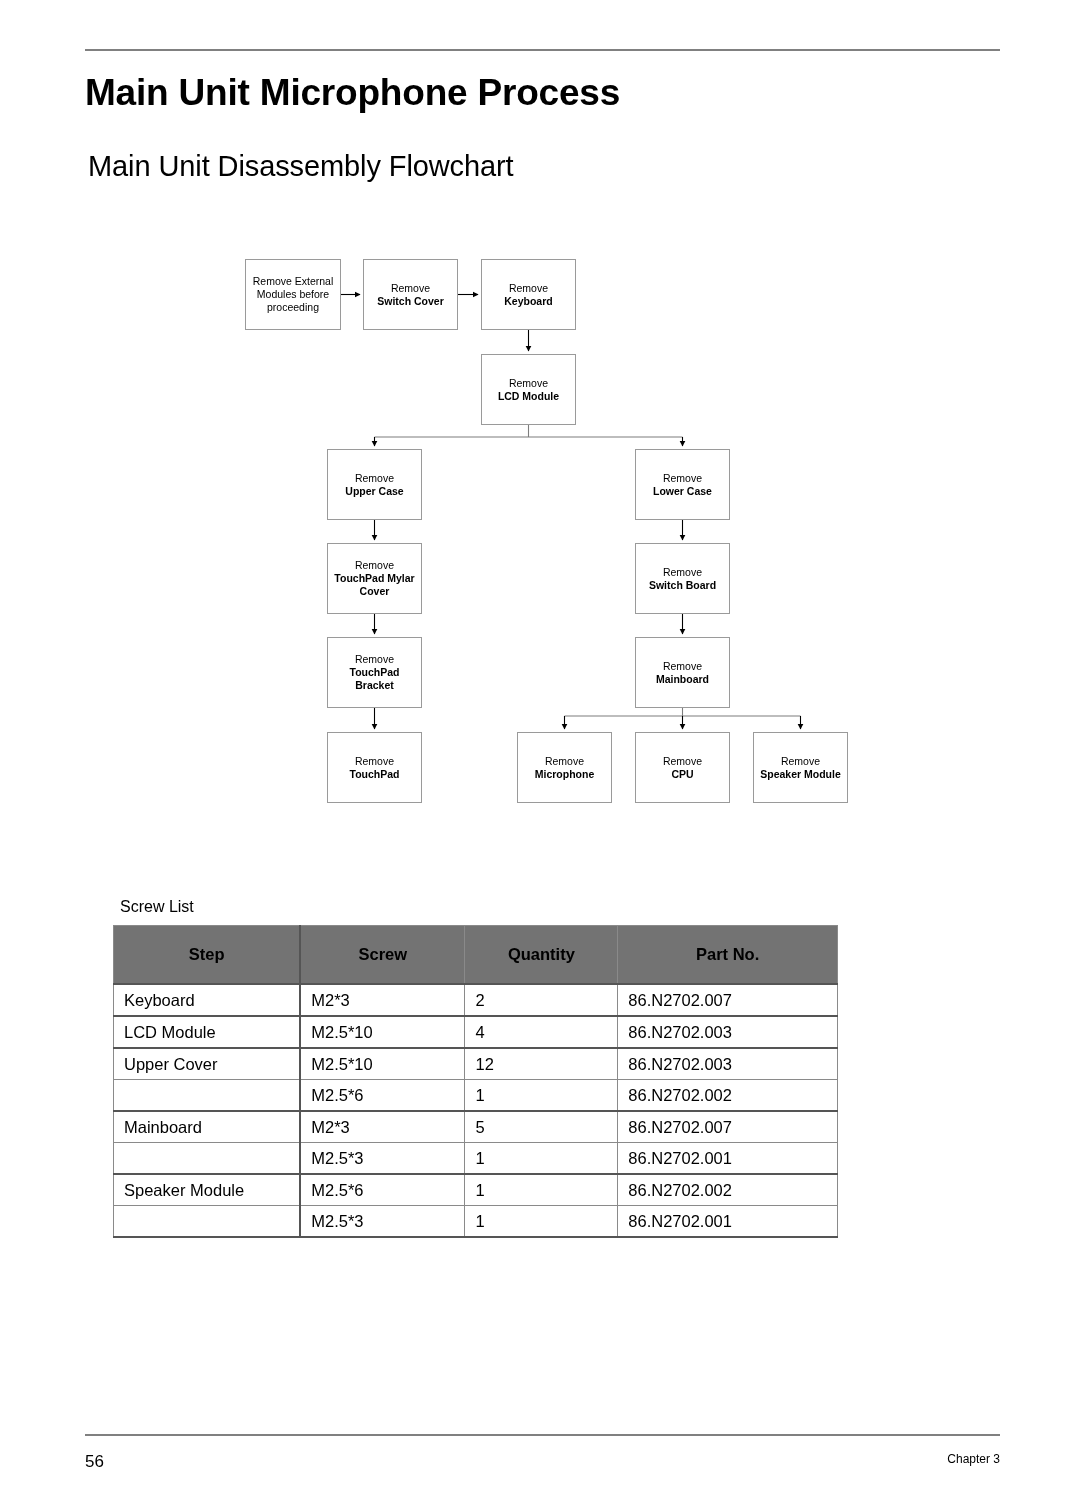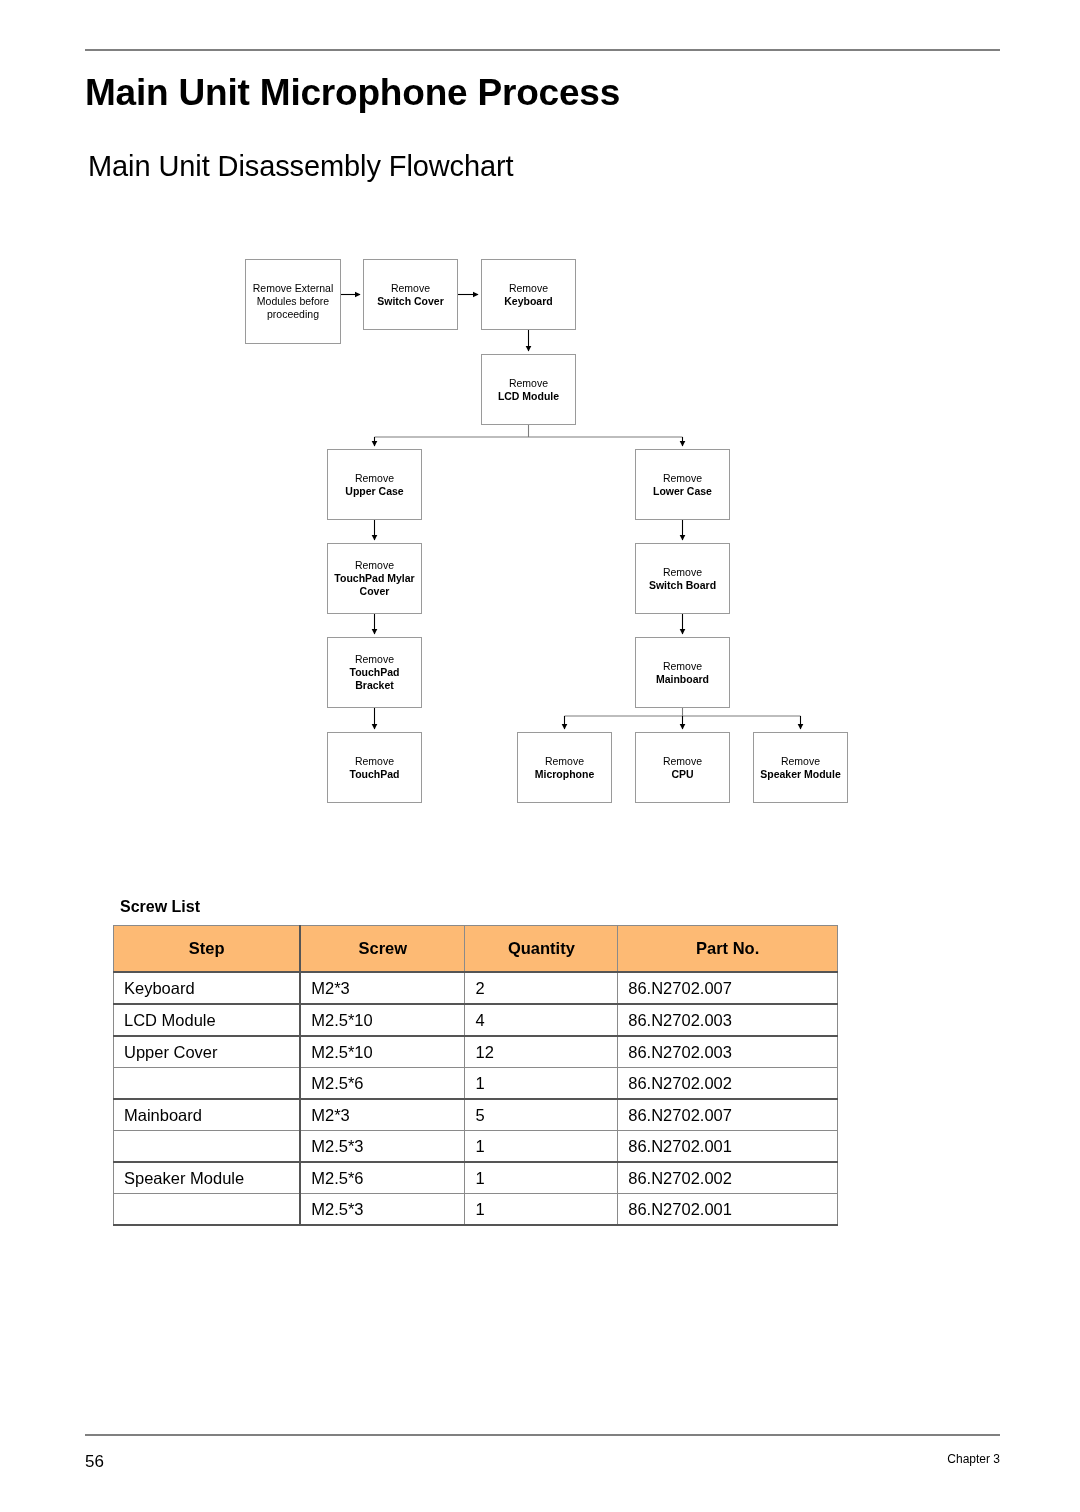--- a/index.html
+++ b/index.html
@@ -84,45 +84,45 @@
   .fc-box .bold {
     font-weight: bold;
   }
 
   
   .screw-title {
     position: absolute;
     left: 120px;
     top: 898px;
     font-size: 16px;
-    font-weight: bold;
+    font-weight: normal;
   }
   table.screw {
     position: absolute;
     left: 113px;
     top: 925px;
     width: 725px;
     border-collapse: collapse;
     font-size: 16.5px;
   }
   table.screw th,
   table.screw td {
     border: 1px solid #8a8a8a;
     padding: 0 0 0 10px;
     height: 30px;
     text-align: left;
     font-weight: normal;
     vertical-align: middle;
     background: #ffffff;
   }
   table.screw thead th {
-    background: #fdba74;
+    background: #737373;
     font-weight: bold;
     text-align: center;
-    padding: 8px;
+    padding: 14px;
     height: 29px;
     border: 1px solid #8a8a8a;
     border-bottom: 2px solid #555555;
   }
   
   table.screw col.c-step { width: 187px; }
   table.screw col.c-screw { width: 165px; }
   table.screw col.c-qty { width: 153px; }
   table.screw col.c-part { width: 220px; }
 
@@ -190,21 +190,21 @@
 
     <line x1="682.5" y1="708" x2="682.5" y2="716"></line>
     <line x1="564.5" y1="716" x2="800.5" y2="716"></line>
     <line x1="564.5" y1="716" x2="564.5" y2="729" marker-end="url(#arrow)" stroke="#000"></line>
     <line x1="682.5" y1="716" x2="682.5" y2="729" marker-end="url(#arrow)" stroke="#000"></line>
     <line x1="800.5" y1="716" x2="800.5" y2="729" marker-end="url(#arrow)" stroke="#000"></line>
   </g>
 </svg>
 
 <div id="fc-boxes">
-    <div class="fc-box" style="left: 245px; top: 259px; width: 96px; height: 85px;">
+    <div class="fc-box" style="left: 245px; top: 259px; width: 96px; height: 71px;">
       <span class="lead">Remove External</span>
       <span class="lead">Modules before</span>
       <span class="lead">proceeding</span>
     </div>
     <div class="fc-box" style="left: 363px; top: 259px; width: 95px; height: 71px;">
       <span class="lead">Remove</span>
       <span class="bold">Switch Cover</span>
     </div>
     <div class="fc-box" style="left: 481px; top: 259px; width: 95px; height: 71px;">
       <span class="lead">Remove</span>

